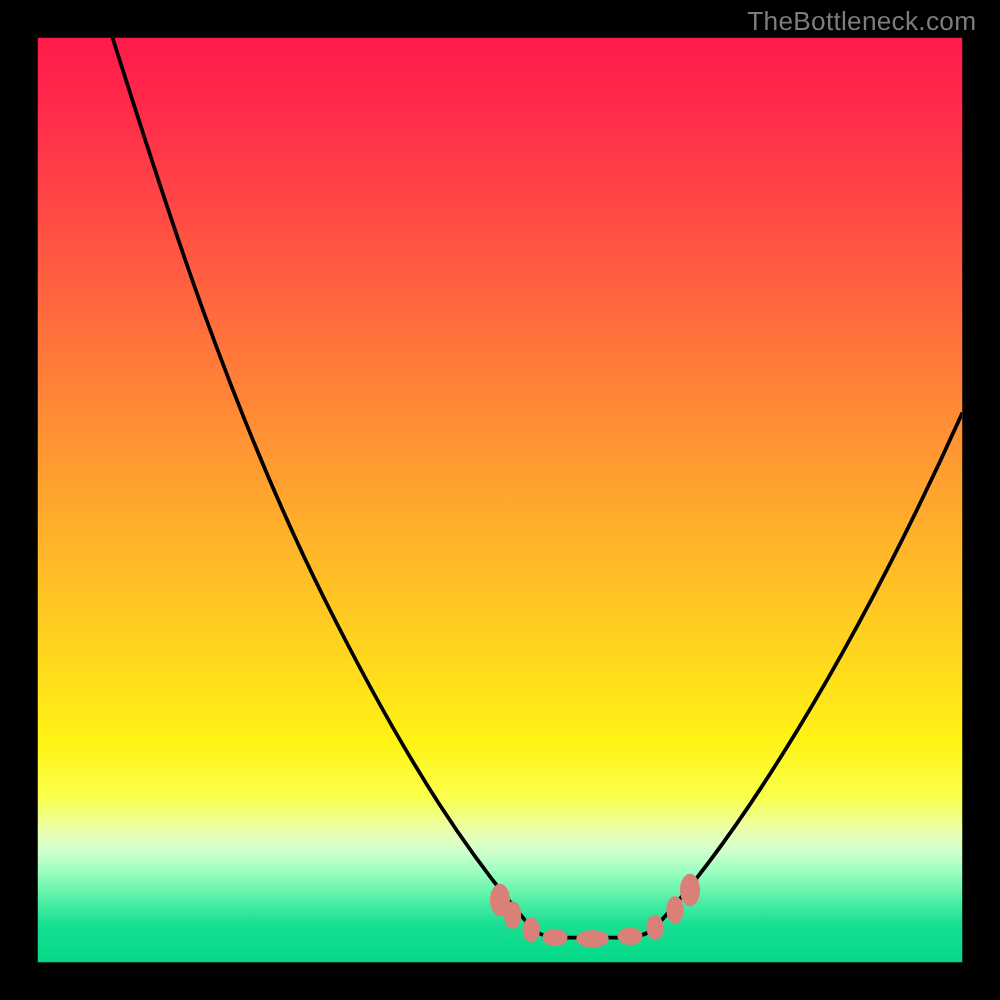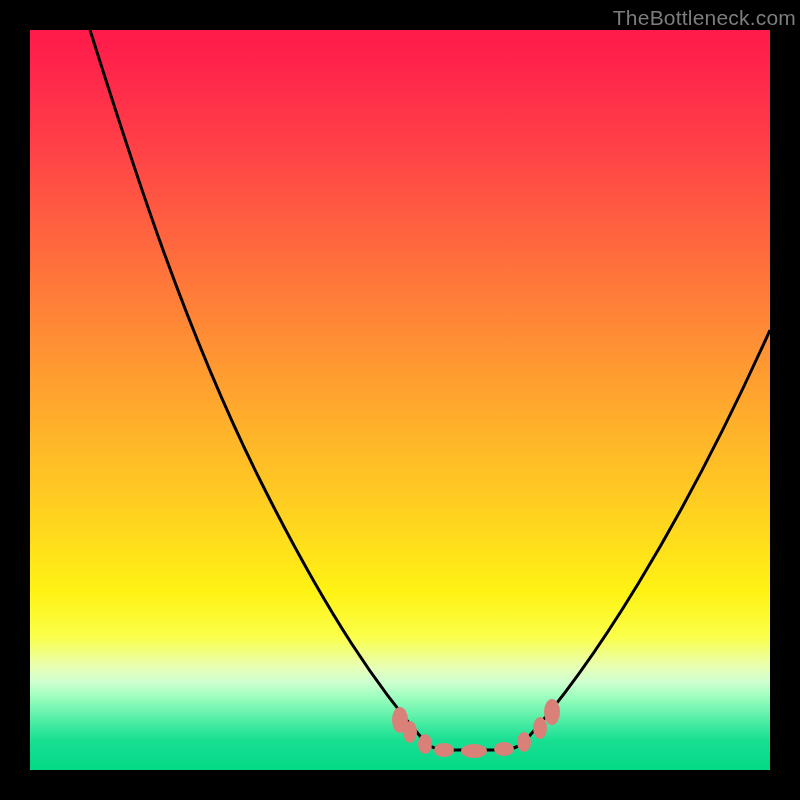--- a/index.html
+++ b/index.html
@@ -48,21 +48,21 @@
   svg.lines {
     position: absolute;
     left: 0;
     top: 0;
     width: 740px;
     height: 740px;
   }
   .watermark {
     position: absolute;
     top: 6px;
-    right: 4px;
+    right: 19px;
     color: #7d7d7d;
     font-size: 21px;
     font-weight: 500;
     letter-spacing: 0.2px;
   }
 </style>
 </head>
 <body>
 
 <div class="frame">

